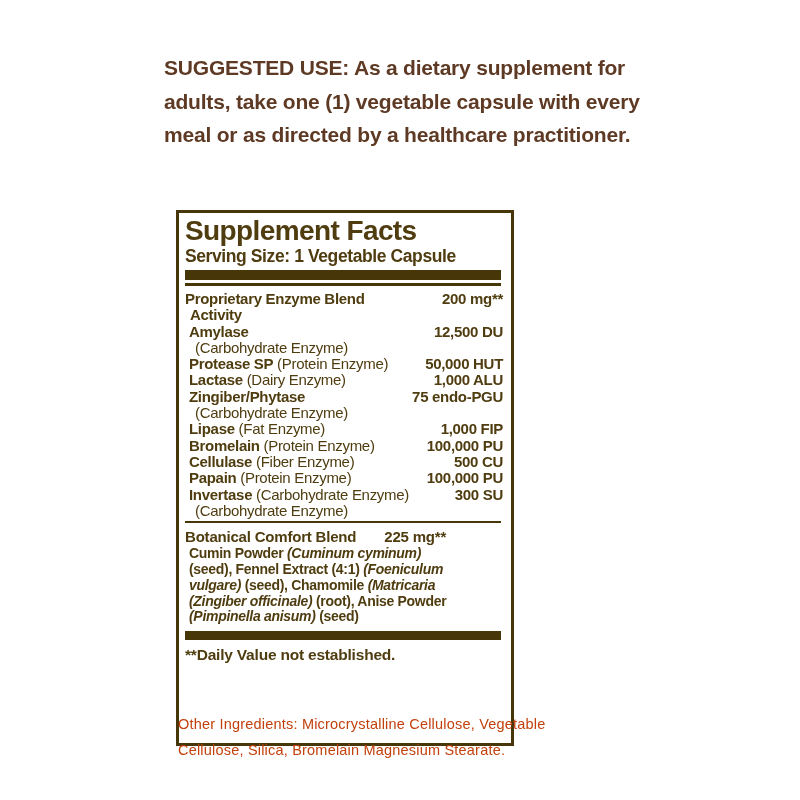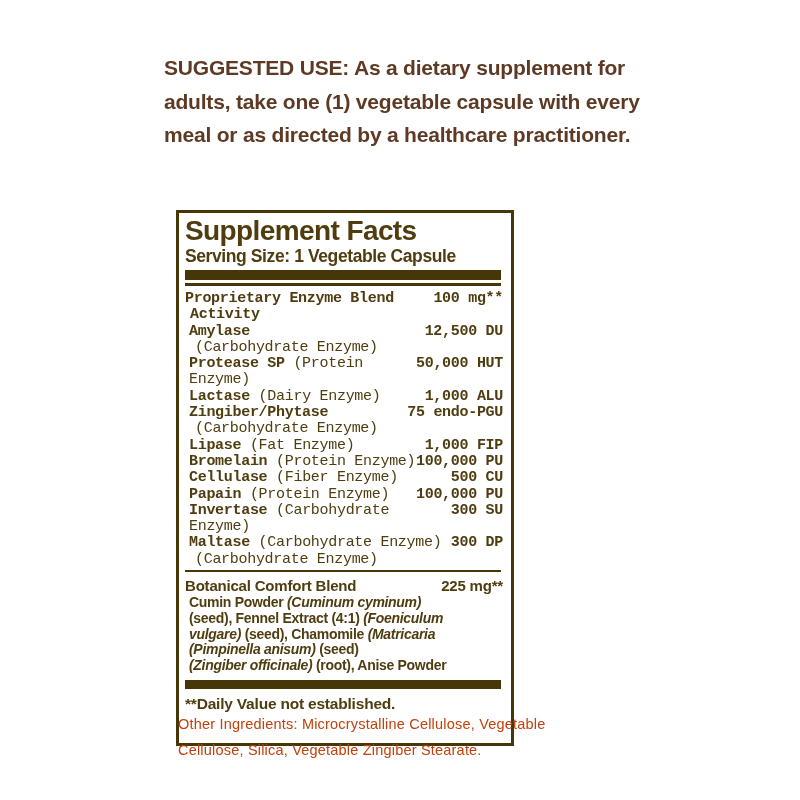--- a/index.html
+++ b/index.html
@@ -71,21 +71,20 @@
     background: #463608;
     height: 3px;
     margin-top: 3px;
     margin-right: 2px;
   }
   .rows {
     margin-top: 5px;
     font-size: 15px;
     line-height: 16.3px;
     letter-spacing: -0.3px;
-    font-family: Liberation Mono, monospace;
   }
   .row-line {
     display: flex;
     justify-content: space-between;
     align-items: baseline;
   }
   .row.ind .row-line { padding-left: 4px; }
   .rname  { font-weight: bold; white-space: nowrap; }
   .rdetail{ font-weight: normal; text-align: right; }
   .rval   { font-weight: bold; white-space: nowrap; }
@@ -93,27 +92,27 @@
   .rsub   { font-weight: normal; padding-left: 10px; white-space: nowrap; }
 
   .sep {
     background: #463608;
     height: 2px;
     margin-top: 2px;
     margin-right: 2px;
   }
   .b-header {
     display: flex;
-    justify-content: space-between;
     align-items: baseline;
     margin-top: 5px;
     font-weight: bold;
     font-size: 15px;
     line-height: 17px;
     letter-spacing: -0.2px;
+    gap: 28px;
   }
   .b-par {
     margin-top: 1px;
     padding-left: 4px;
     font-weight: bold;
     font-size: 14px;
     line-height: 15.8px;
     letter-spacing: -0.3px;
   }
   .b-par .it { font-style: italic; }
@@ -158,21 +157,21 @@
   <div class="panel">
     <div class="sf-title">Supplement Facts</div>
     <div class="sf-serving">Serving Size: 1 Vegetable Capsule</div>
     <div class="bar"></div>
     <div class="rule"></div>
 
     <div class="rows" id="rows">
         <div class="row">
           <div class="row-line">
             <span><span class="rname">Proprietary Enzyme Blend</span></span>
-            <span class="rval">100 mg**</span>
+            <span class="rval">200 mg**</span>
           </div>
           <div class="rname2">Activity</div>
         </div>
         <div class="row ind">
           <div class="row-line">
             <span><span class="rname">Amylase</span></span>
             <span class="rval">12,500 DU</span>
           </div>
           <div class="rsub">(Carbohydrate Enzyme)</div>
         </div>
@@ -216,49 +215,43 @@
         <div class="row ind">
           <div class="row-line">
             <span><span class="rname">Papain</span><span class="rdetail"> (Protein Enzyme)</span></span>
             <span class="rval">100,000 PU</span>
           </div>
         </div>
         <div class="row ind">
           <div class="row-line">
             <span><span class="rname">Invertase</span><span class="rdetail"> (Carbohydrate Enzyme)</span></span>
             <span class="rval">300 SU</span>
-          </div>
-        </div>
-        <div class="row ind">
-          <div class="row-line">
-            <span><span class="rname">Maltase</span><span class="rdetail"> (Carbohydrate Enzyme)</span></span>
-            <span class="rval">300 DP</span>
           </div>
         </div>
         <div class="row ind">
           <div class="rsub">(Carbohydrate Enzyme)</div>
         </div>
       </div>
 
     <div class="sep"></div>
 
     <div class="b-header">
       <span>Botanical Comfort Blend</span>
       <span class="rval">225 mg**</span>
     </div>
     <div class="b-par" id="botanical">
         <div class="b-line"><span>Cumin Powder </span><span class="it">(Cuminum cyminum)</span></div>
         <div class="b-line"><span>(seed), Fennel Extract (4:1) </span><span class="it">(Foeniculum</span></div>
         <div class="b-line"><span class="it">vulgare)</span><span> (seed), Chamomile </span><span class="it">(Matricaria</span></div>
+        <div class="b-line"><span class="it">(Zingiber officinale)</span><span> (root), Anise Powder</span></div>
         <div class="b-line"><span class="it">(Pimpinella anisum)</span><span> (seed)</span></div>
-        <div class="b-line"><span class="it">(Zingiber officinale)</span><span> (root), Anise Powder</span></div>
       </div>
 
     <div class="bar2"></div>
     <div class="sf-foot">**Daily Value not established.</div>
   </div>
 
   <div class="other" id="other">
       <div>Other Ingredients: Microcrystalline Cellulose, Vegetable</div>
-      <div>Cellulose, Silica, Vegetable Zingiber Stearate.</div>
+      <div>Cellulose, Silica, Bromelain Magnesium Stearate.</div>
     </div>
 
 </div>
 
 </body></html>

